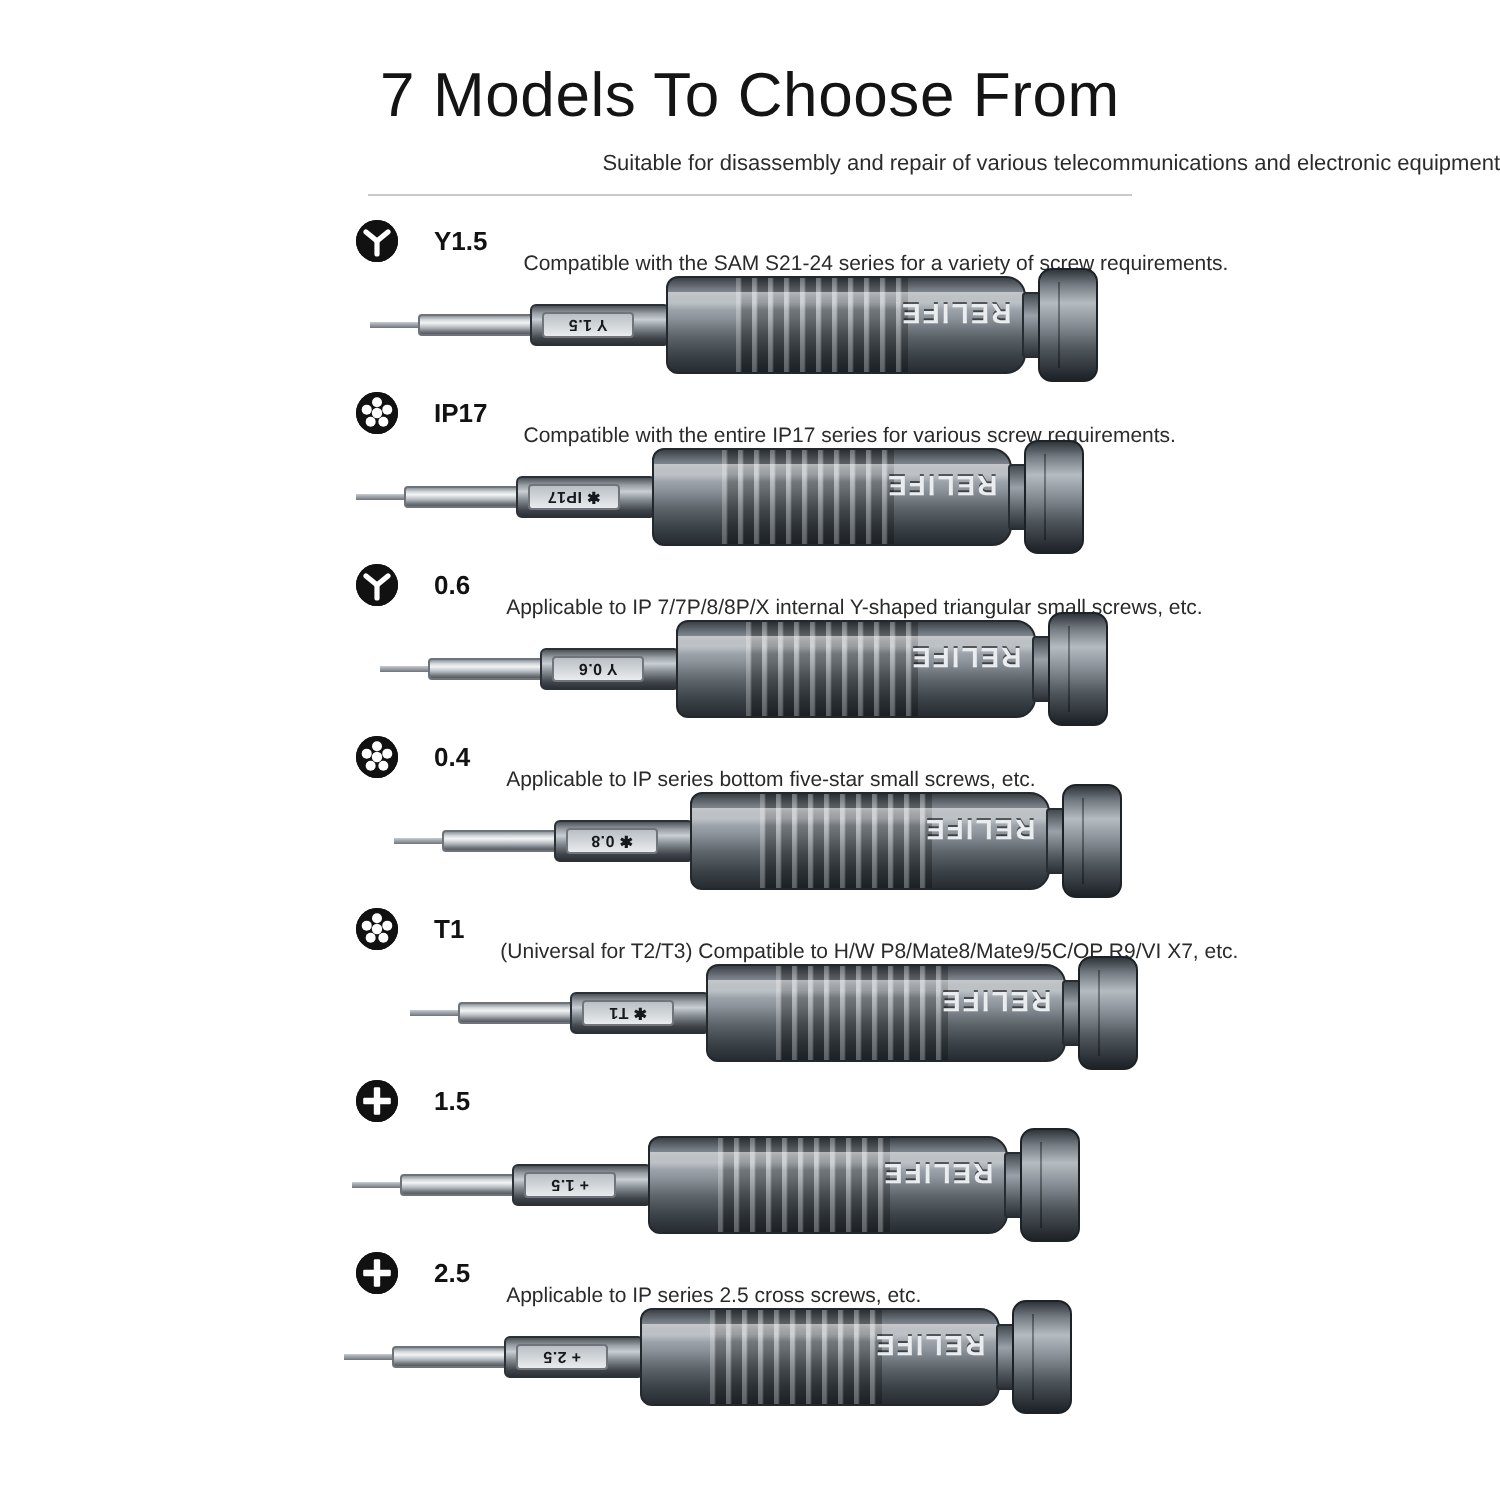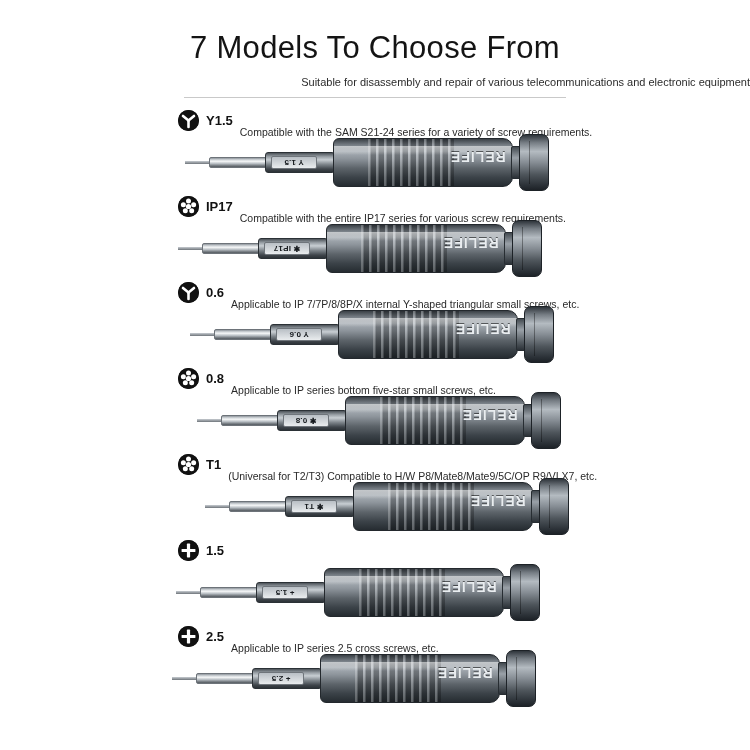--- a/index.html
+++ b/index.html
@@ -55,21 +55,21 @@
   .row {
     position: relative;
     height: 86px;
   }
   .row-head {
     position: absolute;
     left: 178px;
     top: 0;
     display: flex;
     align-items: center;
-    gap: 7px;
+    gap: 18px;
     height: 22px;
   }
   .bit-icon {
     width: 21px;
     height: 21px;
     border-radius: 50%;
     background: #111111;
     position: relative;
     flex: 0 0 auto;
   }
@@ -319,21 +319,21 @@
             <svg width="21" height="21" viewBox="0 0 21 21">
               <circle cx="10.5" cy="10.5" r="10.5" fill="#111"></circle>
               <circle cx="10.50" cy="5.10" r="2.5" fill="#fff"></circle>
               <circle cx="15.64" cy="8.83" r="2.5" fill="#fff"></circle>
               <circle cx="13.67" cy="14.87" r="2.5" fill="#fff"></circle>
               <circle cx="7.33" cy="14.87" r="2.5" fill="#fff"></circle>
               <circle cx="5.36" cy="8.83" r="2.5" fill="#fff"></circle>
               <circle cx="10.5" cy="10.5" r="2.6" fill="#fff"></circle>
             </svg>
           </span>
-          <span class="model">0.8</span>
+          <span class="model">0.4</span>
           <span class="desc">Applicable to IP series bottom five-star small screws, etc.</span>
         </div>
         <div class="driver">
           <div class="tip" style="left: 197px; width: 26px;"></div>
           <div class="shaft" style="left: 221px; width: 58px;"></div>
           <div class="ferrule" style="left: 277px; width: 70px;"></div>
           <div class="label-chip" style="left: 283px; width: 46px;">✱ 0.8</div>
           <div class="handle" style="left: 345px; width: 180px;">
             <span class="knurl"></span>
             <span class="gloss"></span>

